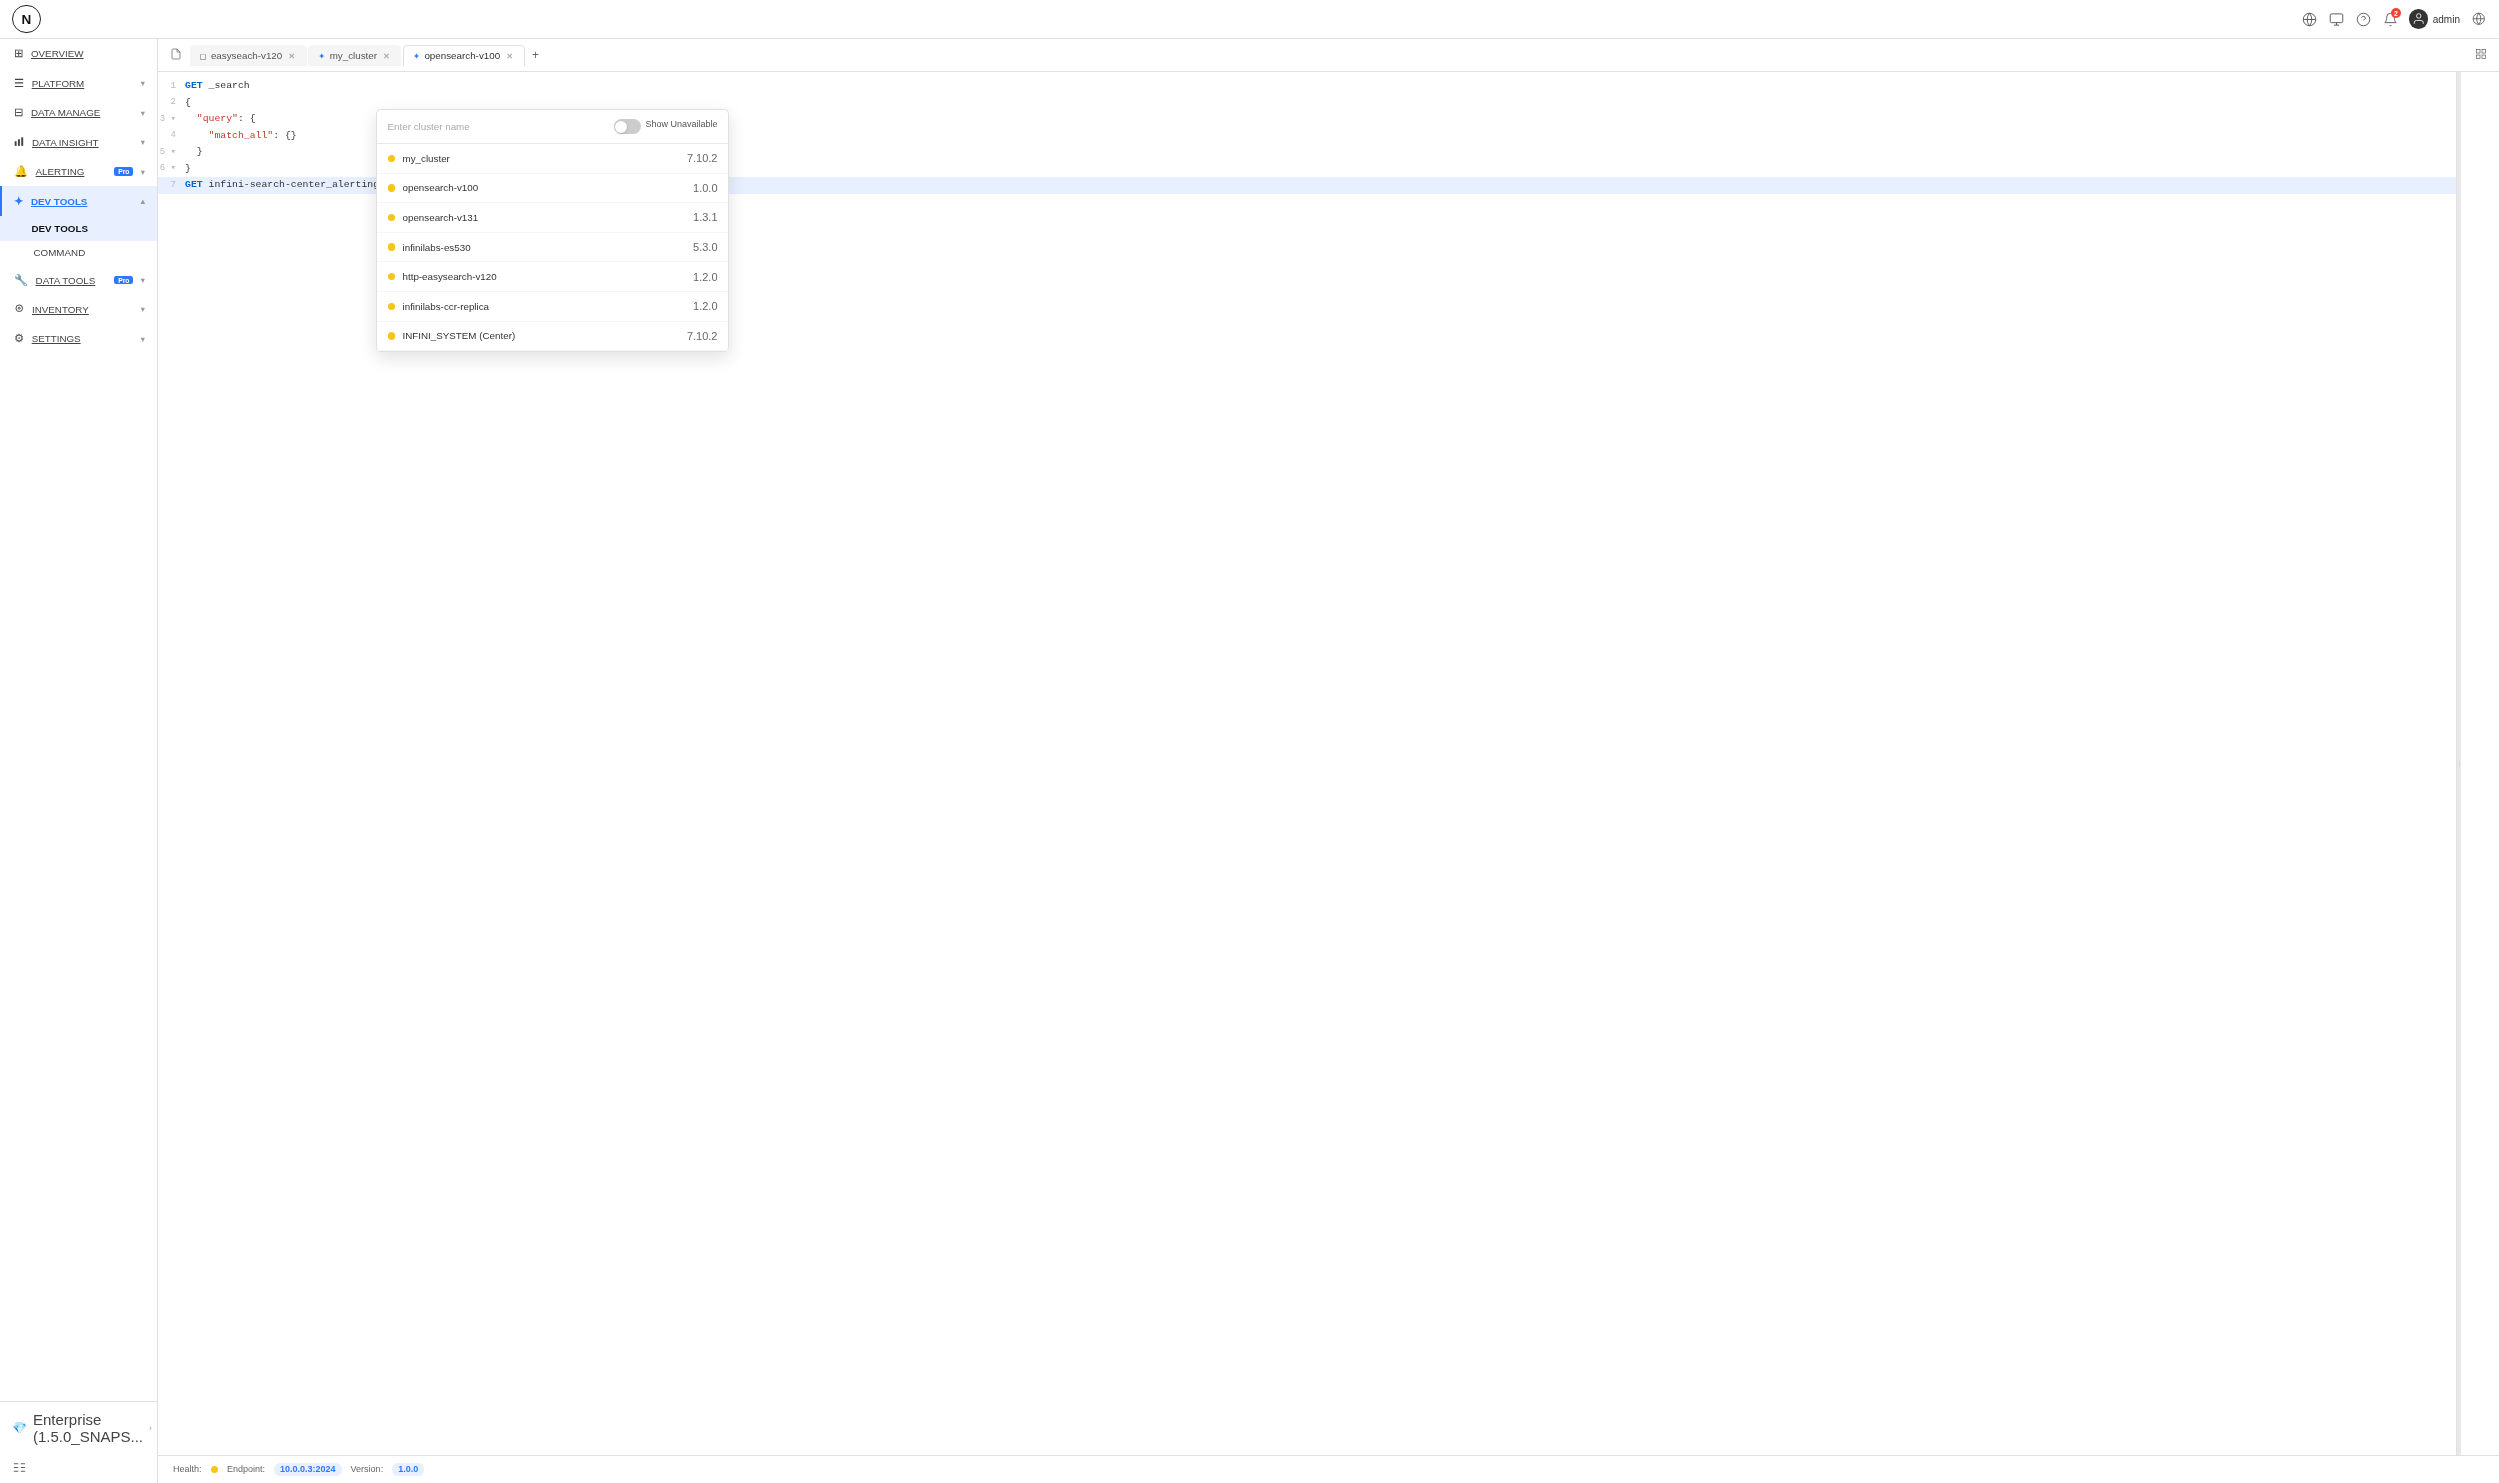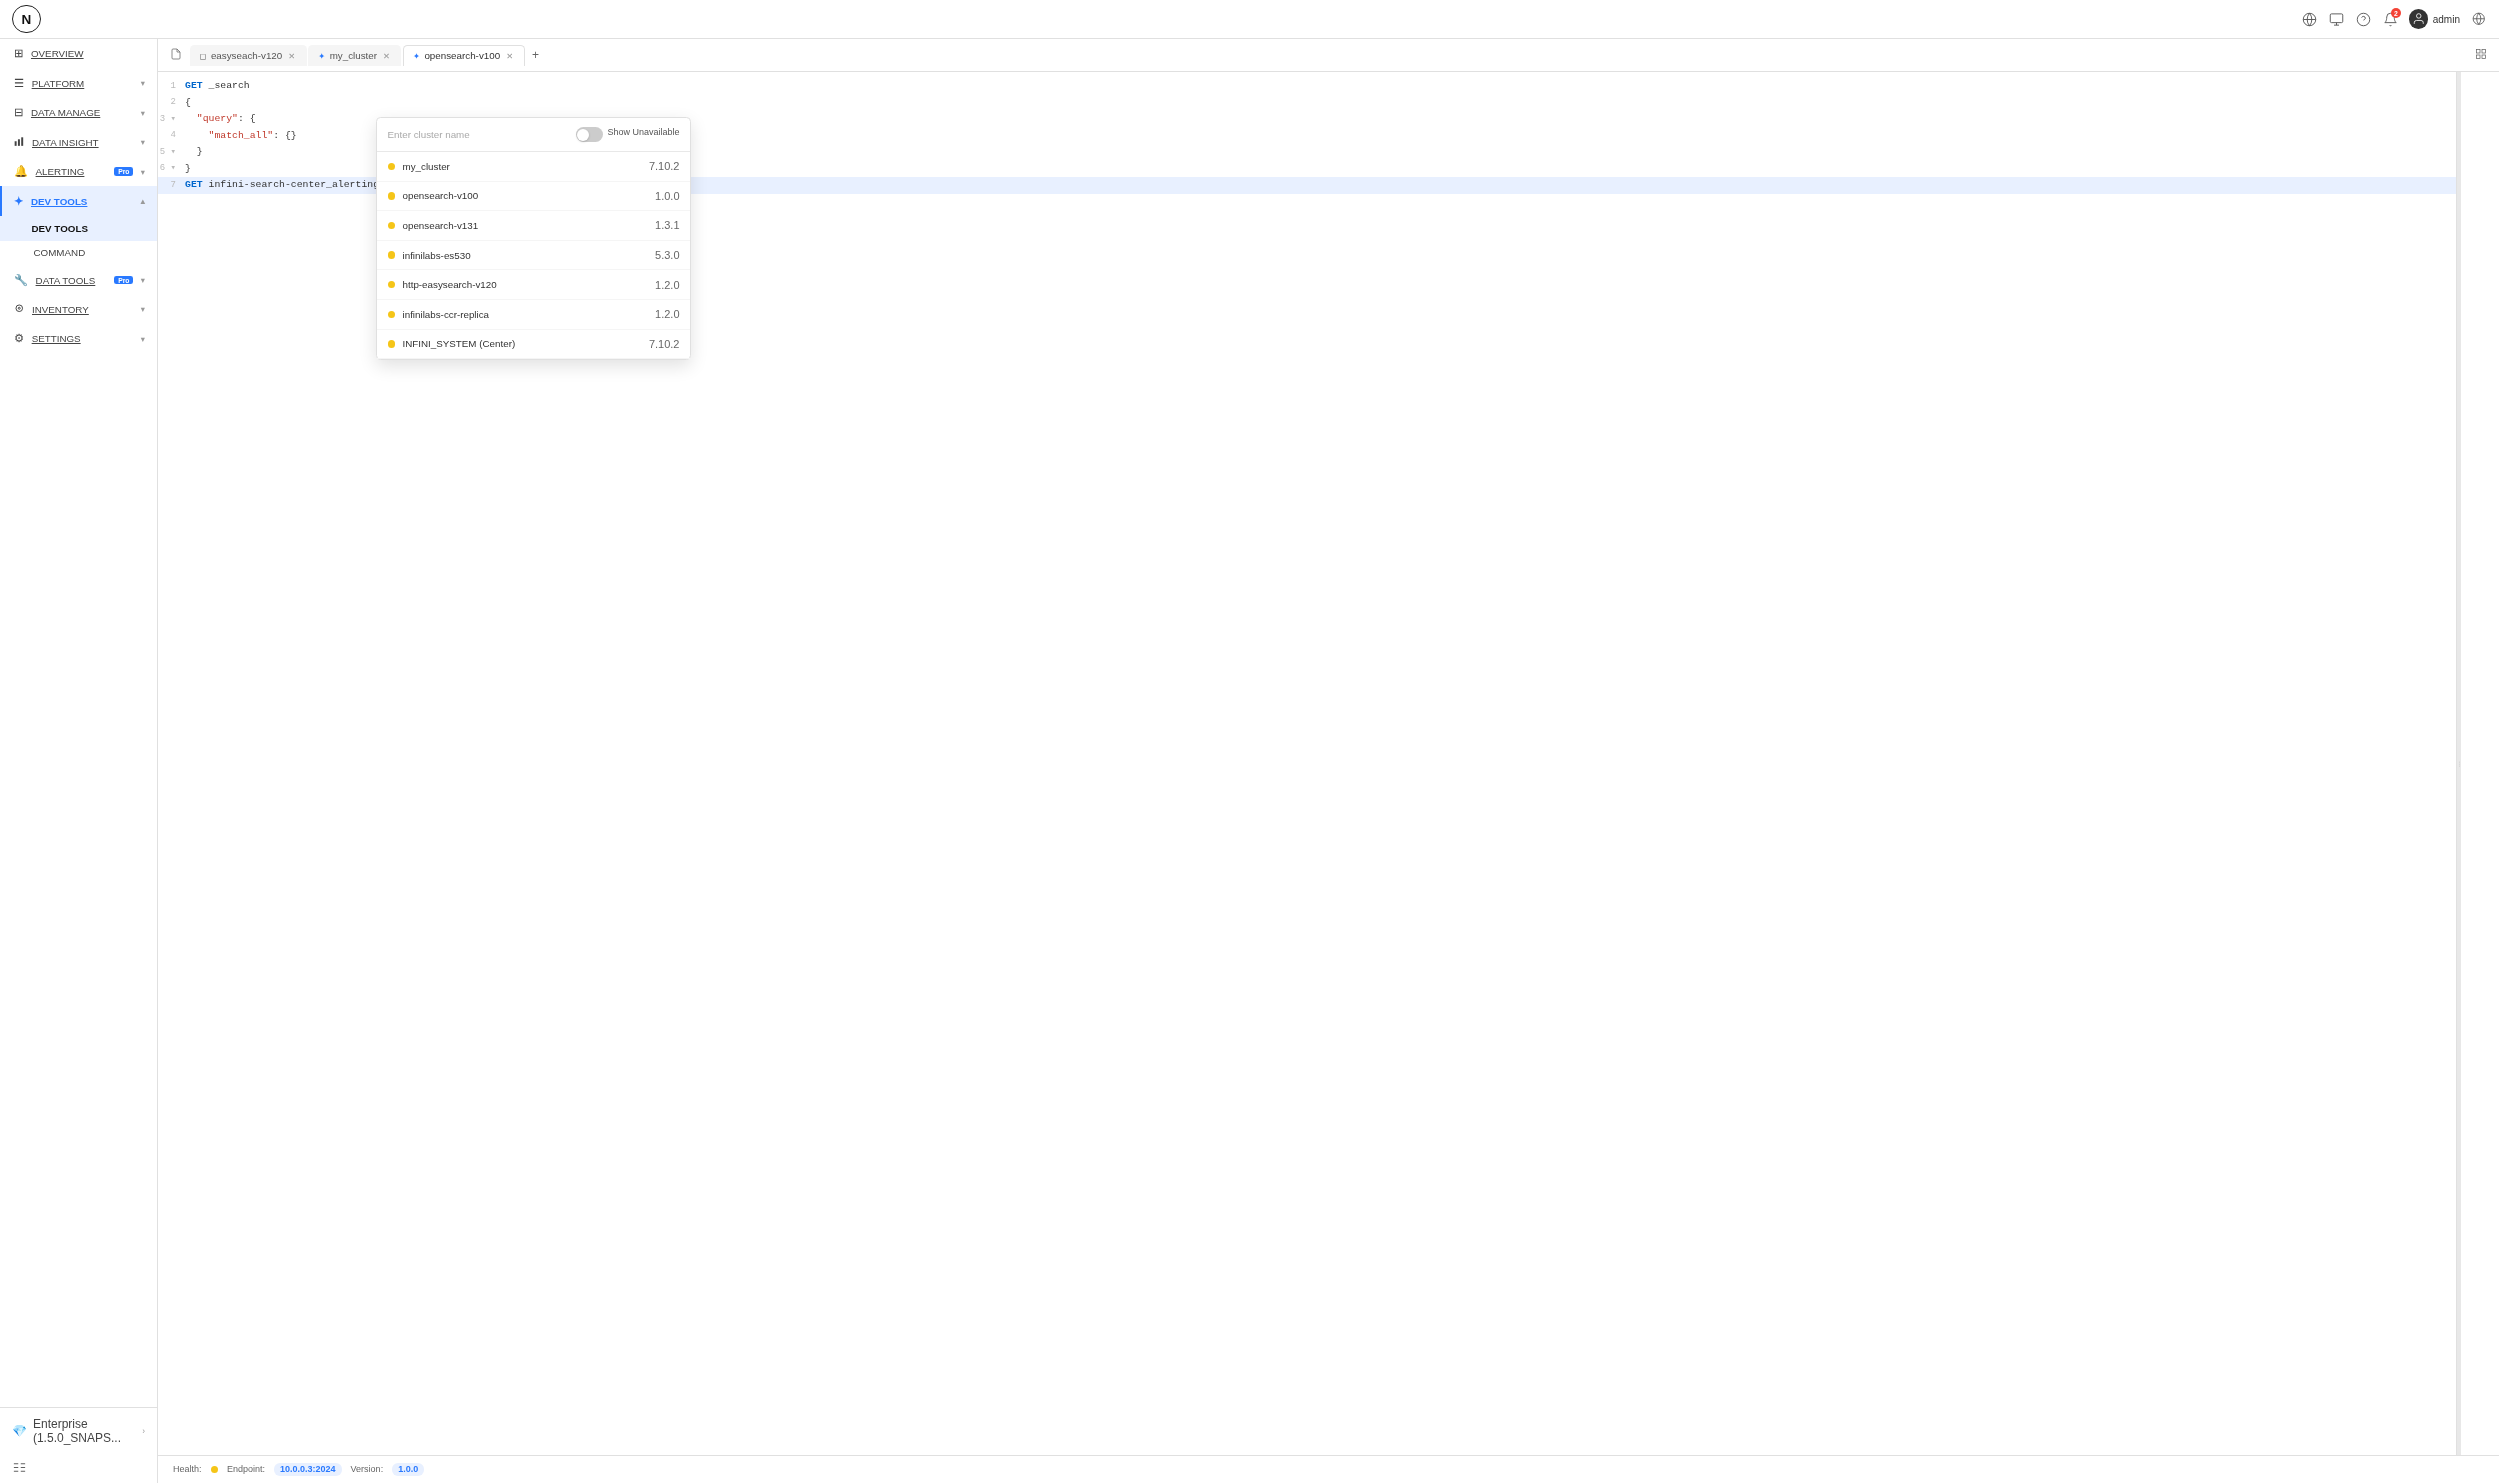--- a/index.html
+++ b/index.html
@@ -63,21 +63,21 @@
       border-left: 2.3px solid transparent;
     }
     .sidebar-sub-item.active { background: #e8f0ff; color: #111; font-weight: 600; border-left: none; }
     .sidebar-sub-item.command-active { color: #444; font-weight: 400; }
 
     .sidebar-footer {
       margin-top: auto; padding: 9px 12px; border-top: 0.8px solid #e0e0e0;
       display: flex; align-items: center; gap: 6px; cursor: pointer;
     }
     .sidebar-footer-icon { color: #2979ff; font-size: 12px; }
-    .sidebar-footer-text { font-size: 12px; color: #444; flex: 1; }
+    .sidebar-footer-text { font-size: 15px; color: #444; flex: 1; }
     .sidebar-footer-chevron { font-size: 8.3px; color: #999; }
     .sidebar-menu-btn { padding: 6px 12px; cursor: pointer; }
 
     
     .content-area { flex: 1; display: flex; flex-direction: column; overflow: hidden; background: #f0f2f5; }
 
     
     .tab-bar {
       display: flex; align-items: center; background: #fff;
       border-bottom: 0.8px solid #e0e0e0; padding: 0 6px; height: 33px; gap: 1.5px;
@@ -113,21 +113,21 @@
     .line-num { width: 27px; text-align: right; padding-right: 9px; color: #bbb; font-size: 9px; flex-shrink: 0; user-select: none; padding-top: 0.8px; }
     .line-content { flex: 1; white-space: pre; color: #333; }
     .line-content .kw { color: #0066cc; font-weight: 700; }
     .line-content .str { color: #c0392b; }
 
     
     .cluster-dropdown {
       position: absolute; top: 33px; left: 0; right: 0;
       background: #fff; border: 0.8px solid #e0e0e0; border-radius: 4.5px;
       box-shadow: 0 6px 18px rgba(0,0,0,0.12); z-index: 100;
-      margin: 12px 0; width: 315px; left: 218px;
+      margin: 4px 0; width: 353px; left: 218px;
     }
     .cluster-search-bar {
       display: flex; align-items: center; padding: 9px 10.5px;
       border-bottom: 0.8px solid #e8e8e8; gap: 7.5px;
     }
     .cluster-search-input {
       flex: 1; border: none; outline: none; font-size: 9.8px; color: #333;
       background: transparent;
     }
     .cluster-search-input::placeholder { color: #aaa; }

